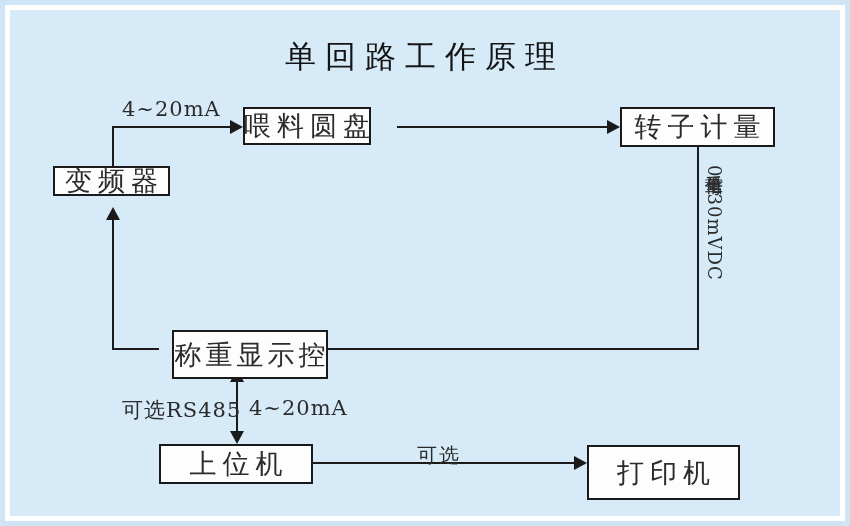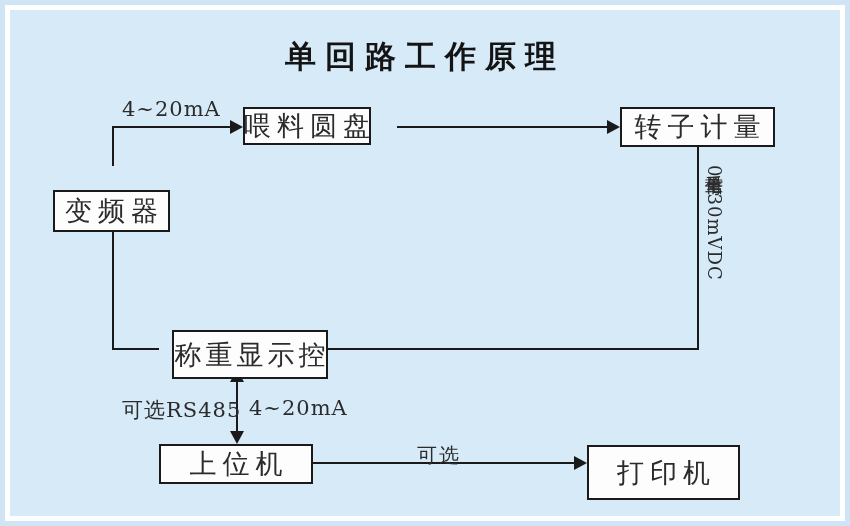--- a/index.html
+++ b/index.html
@@ -23,21 +23,21 @@
   }
   .canvas {
     position: absolute;
     left: 0; top: 0; width: 850px; height: 526px;
   }
   .title {
     position: absolute;
     left: 0; top: 36px; width: 850px;
     text-align: center;
     font-family: "DejaVu Sans", "Liberation Sans", sans-serif;
-    font-weight: bold;
+    font-weight: normal;
     font-size: 31px;
     letter-spacing: 9px;
     color: #141414;
     white-space: nowrap;
   }
   .node {
     position: absolute;
     background: #fdfdfd;
     border: 2px solid #1a1a1a;
     display: flex;
@@ -88,21 +88,21 @@
   }
   .arrowhead.down {
     border-left: 7px solid transparent;
     border-right: 7px solid transparent;
     border-top: 13px solid #1a1a1a;
   }
 
   
   #node-feeder   { left: 243px; top: 107px; width: 128px; height: 38px; }
   #node-rotor    { left: 620px; top: 107px; width: 155px; height: 40px; }
-  #node-inverter { left: 53px;  top: 166px; width: 117px; height: 42px; margin-top: 24px; }
+  #node-inverter { left: 53px;  top: 166px; width: 117px; height: 30px; }
   #node-weighing { left: 159px; top: 330px; width: 156px; height: 49px; margin-left: 13px; }
   #node-speed    { left: 556px; top: 361px; width: 220px; height: 41px; }
   #node-host     { left: 159px; top: 444px; width: 154px; height: 40px; }
   #node-printer  { left: 587px; top: 445px; width: 153px; height: 55px; }
 </style>
 </head>
 <body>
 
 <div class="stage">
   <div class="frame"></div>

